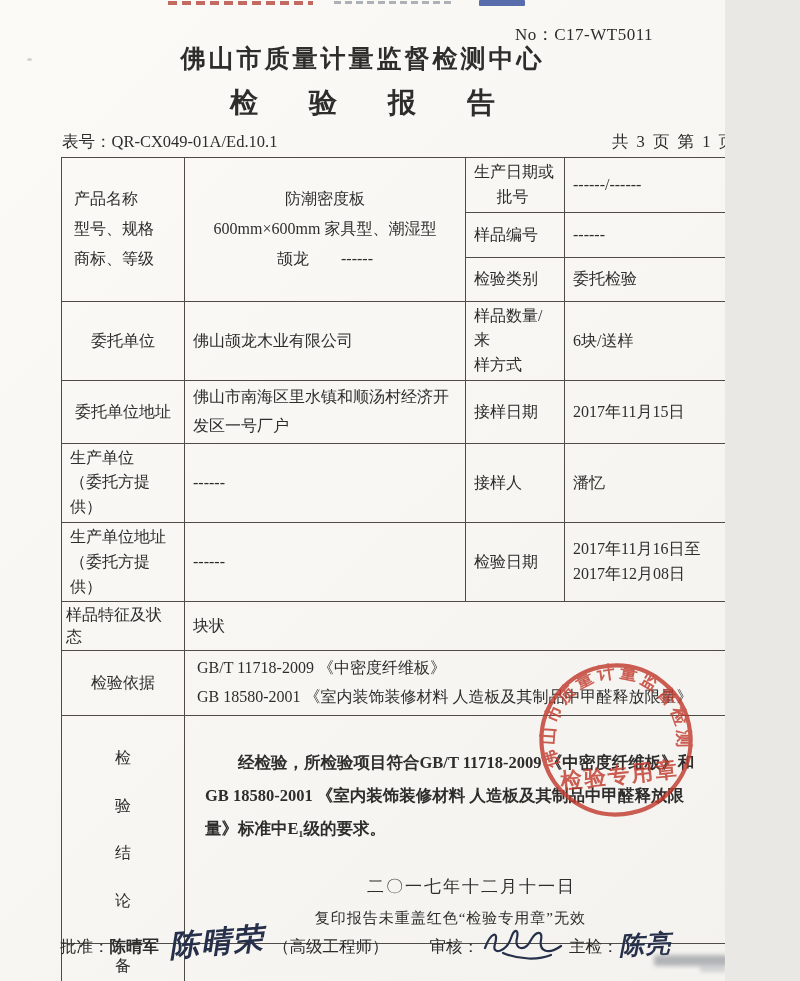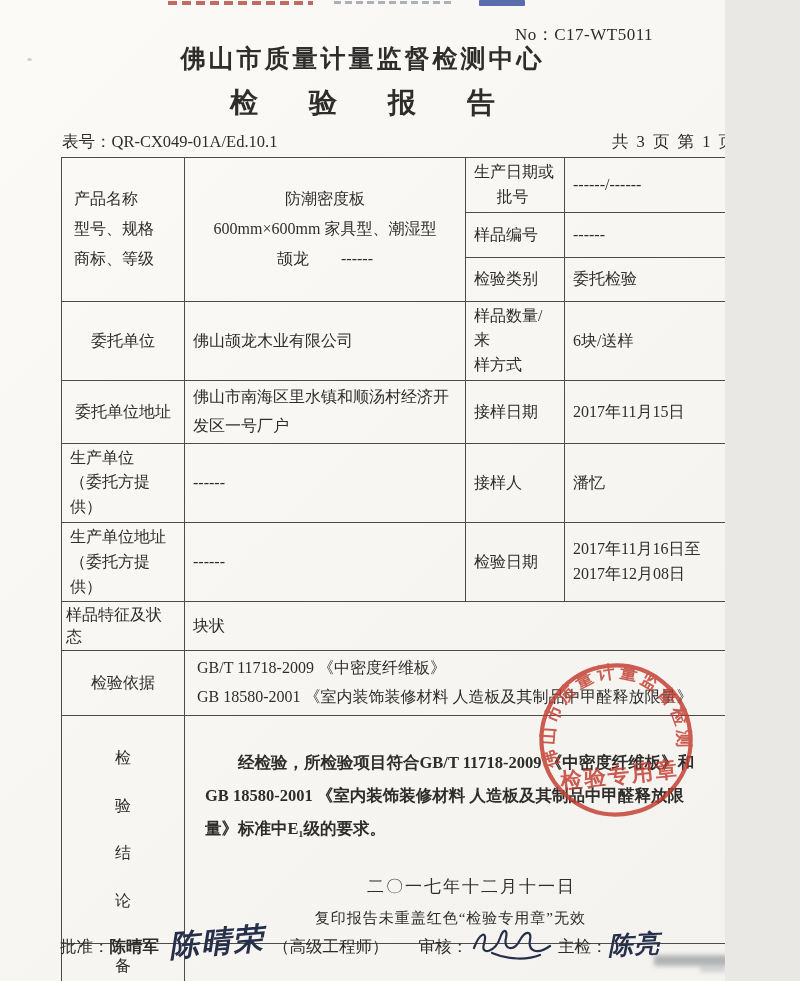--- a/index.html
+++ b/index.html
@@ -65,21 +65,21 @@
   .stamp-edge{left:730px;top:378px;width:214px;height:214px;transform:rotate(-16deg);opacity:.62;}
   
   .sign-row{position:absolute;left:60px;top:930px;width:690px;display:flex;
     align-items:center;font-size:16.5px;}
   .name-print{font-weight:700;margin-right:10px;}
   .sig{font-style:italic;font-weight:700;color:#27304a;
     font-family:"DejaVu Serif","Liberation Serif",serif;}
   .sig-approver{font-size:30px;transform:rotate(-5deg);letter-spacing:2px;margin:-8px 8px 0 0;}
   .sig-chief{font-size:25px;transform:rotate(-3deg);letter-spacing:1px;margin-top:-4px;}
   .title-paren{margin-right:26px;}
-  .review-label{margin-left:4px;}
+  .review-label{margin-left:15px;}
   .scribble{margin:-10px 2px 0 2px;}
   
   .wm{position:absolute;left:654px;top:955px;width:74px;height:11px;
     background:#7d828a;opacity:.55;filter:blur(2px);border-radius:2px;}
   .wm2{position:absolute;left:700px;top:966px;width:26px;height:6px;
     background:#9a9ea6;opacity:.4;filter:blur(2px);border-radius:2px;}
 </style>
 </head>
 <body>
 

